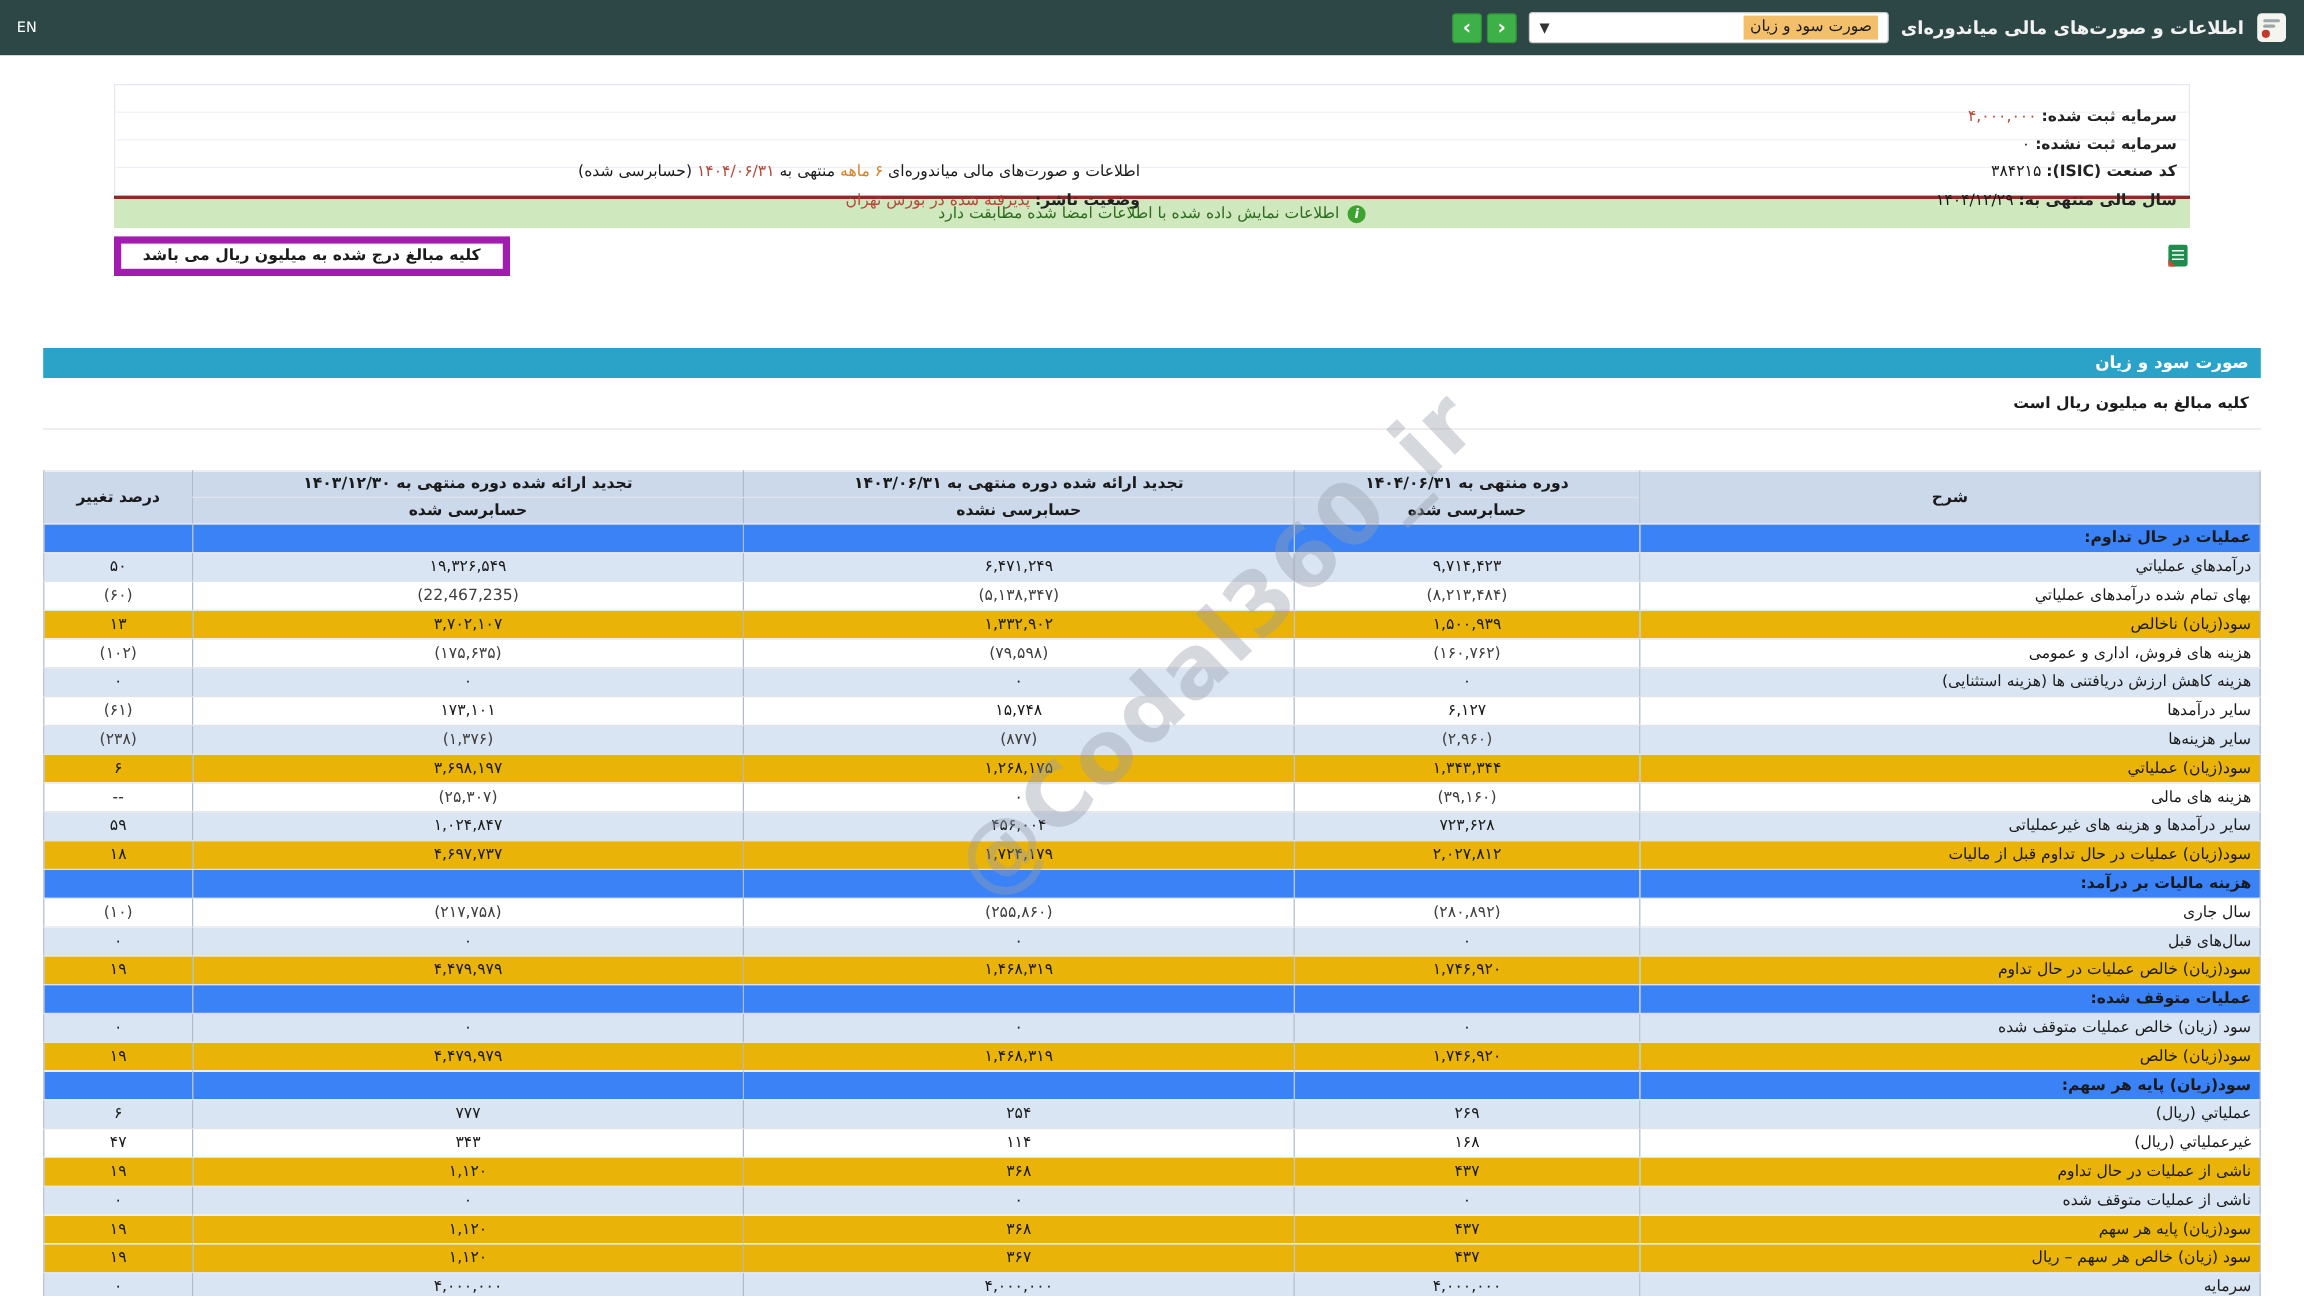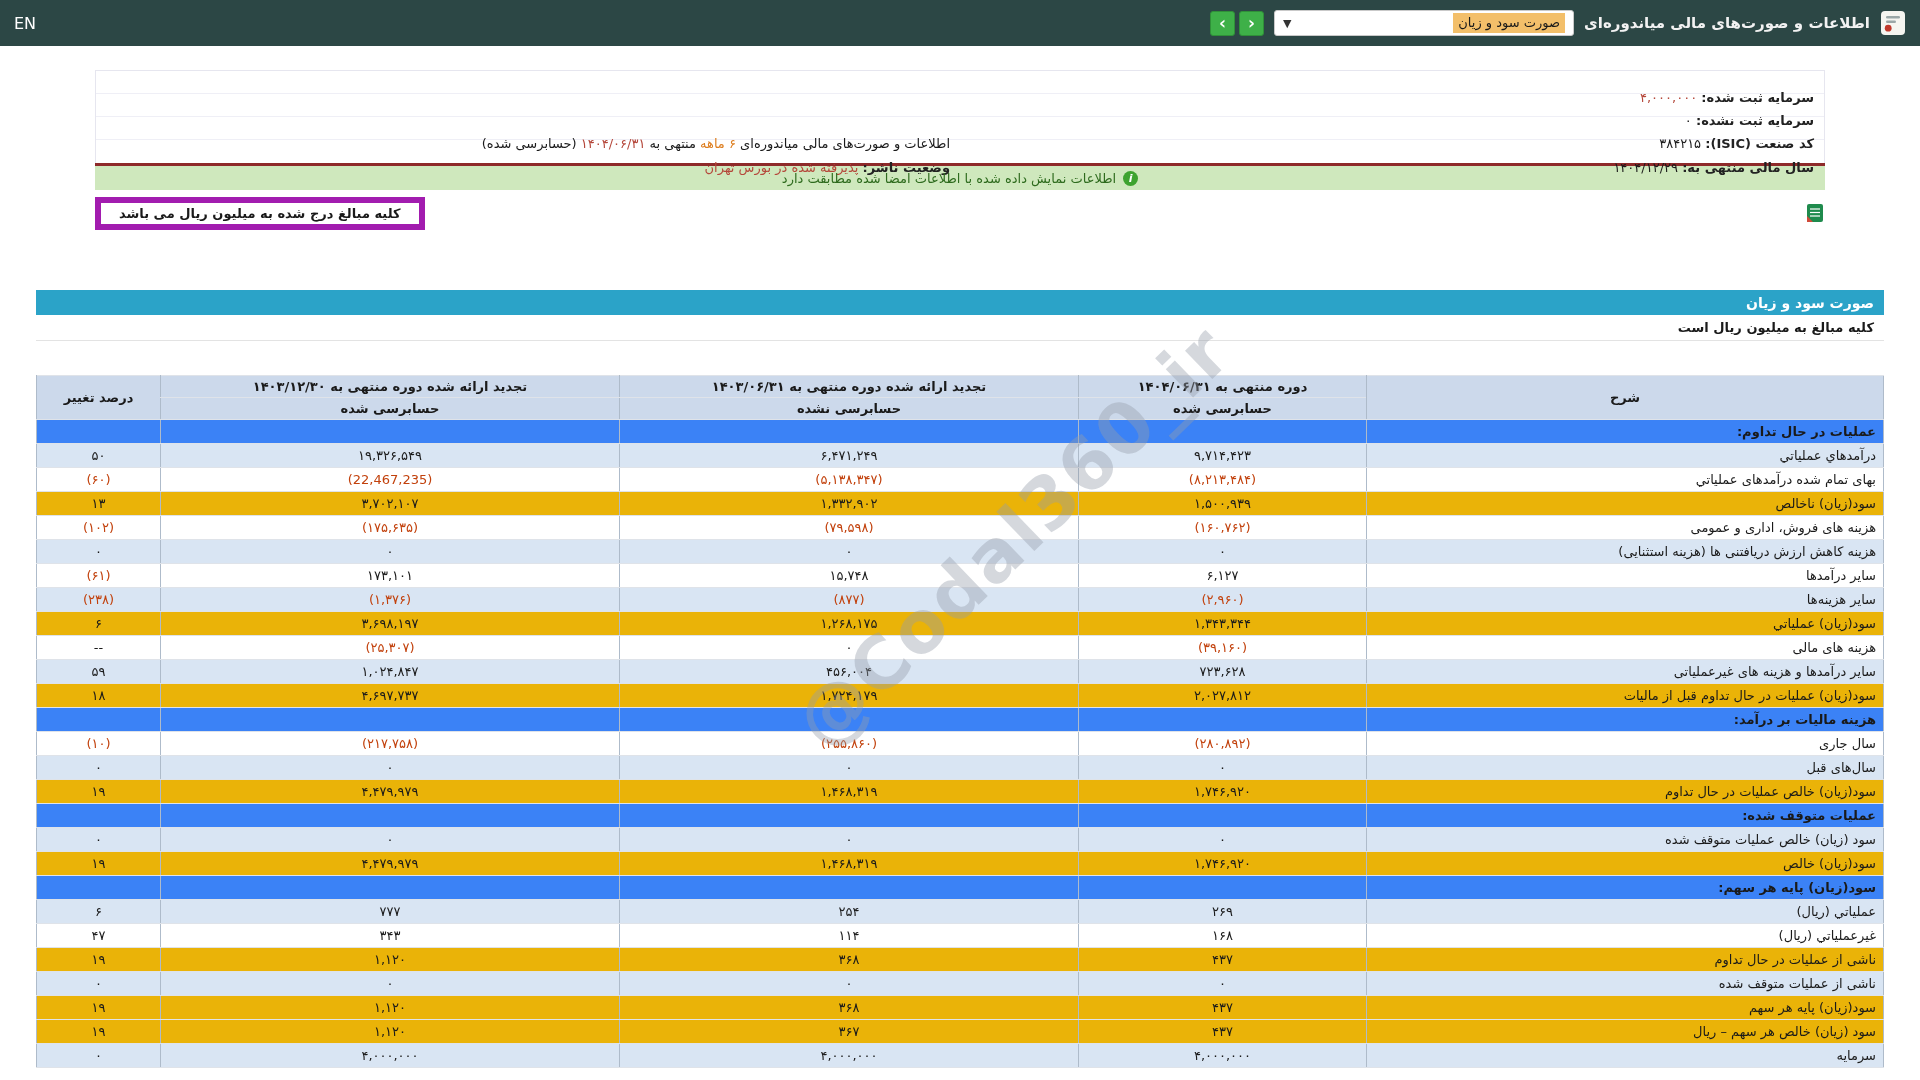--- a/index.html
+++ b/index.html
@@ -27,21 +27,21 @@
   }
   .select-value { background:#f3bf6a; padding:0 5px; font-size:13px; line-height:20px; }
   .caret { font-size:11px; color:#333; }
   .nav-btns { display:flex; gap:4px; direction:ltr; }
   .nav-btn {
     width:25px; height:25px; background:#3eb048; border:1px solid #2f9038; border-radius:3px;
     color:#fff; display:flex; align-items:center; justify-content:center;
     font-size:17px; font-weight:bold; cursor:pointer; line-height:1;
   }
   .spacer { flex:1; }
-  .lang { color:#ffffff; font-size:16px; cursor:pointer; }
+  .lang { color:#ffffff; font-size:12px; cursor:pointer; }
 
   
   .info-block { margin:24px 95px 0; border:1px solid #e6e6ef; border-bottom:none; background:#fff; }
   .info-row { display:flex; height:23px; align-items:center; border-bottom:1px solid #efeff6; font-size:13px; }
   .info-cell { width:50%; padding:0 10px; white-space:nowrap; overflow:hidden;margin-top:31px; }
   .lbl { font-weight:bold; color:#222; }
   .red { color:#b5483b; }
   .orange { color:#dd7e1f; }
   .redline { margin:0 95px; height:3px; background:#8e2a2a; }
   .notice {
@@ -58,38 +58,38 @@
   .excel { display:flex; align-items:center; cursor:pointer; }
   .unit-box { border:6px solid #a21caf; padding:3px 18px; font-size:13px; font-weight:bold; background:#fff; }
 
   
   .statement { margin:64px 36px 0; position:relative; }
   .stmt-title {
     background:#2ba3c8; color:#fff; font-weight:bold; font-size:14px;
     height:25px; display:flex; align-items:center; padding:0 10px;
   }
   .stmt-unit {
-    height:26px; display:flex; align-items:center; padding:0 10px;
+    height:43px; display:flex; align-items:center; padding:0 10px;
     font-weight:bold; font-size:13px; background:#fff; border-bottom:1px solid #e3e3e3;
   }
   .stmt-table {
     margin-top:34px; border-collapse:collapse; width:100%; table-layout:fixed;
     font-size:13px; border:1px solid #9fb0c2;
   }
   .stmt-table th, .stmt-table td {
     border-right:1px solid #aebbca; border-left:1px solid #aebbca;
     border-top:1px solid #dfe3e9; border-bottom:1px solid #dfe3e9;
     padding:0 7px; overflow:hidden; white-space:nowrap;
   }
   .stmt-table thead th { background:#ccd9eb; font-weight:bold; height:22px; text-align:center; color:#1a1a1a; }
   .stmt-table td { height:24px; }
   .c-desc { text-align:right; }
   .c-val  { text-align:center; direction:ltr; }
   .c-chg  { text-align:center; direction:ltr; }
-  .neg { color:#c2410c; }
+  .neg { color:#404040; }
   .row-section td { background:#3b82f6; font-weight:bold; }
   .row-white td  { background:#ffffff; }
   .row-blue td   { background:#d9e5f3; }
   .row-yellow td { background:#eab308; }
 
   .watermark {
     position:absolute; left:692px; top:205px;
     font-size:72px; font-weight:bold; letter-spacing:2px;
     color:rgba(150,158,170,0.40);
     transform:rotate(-44deg);

